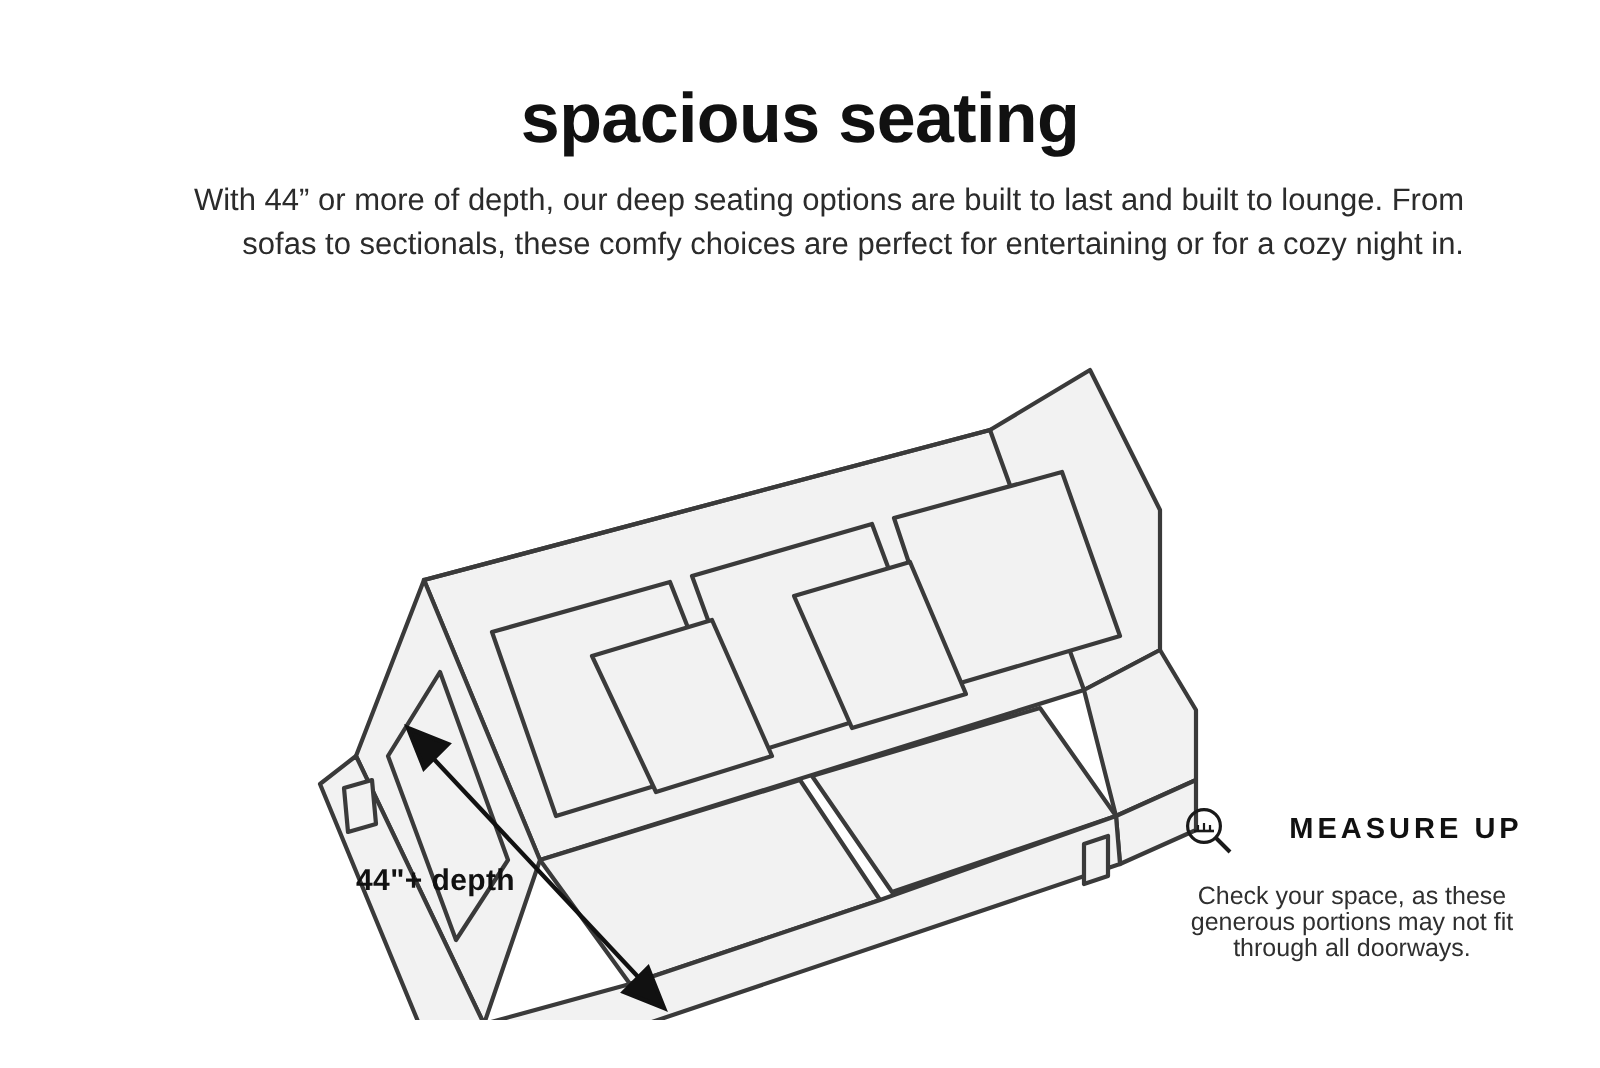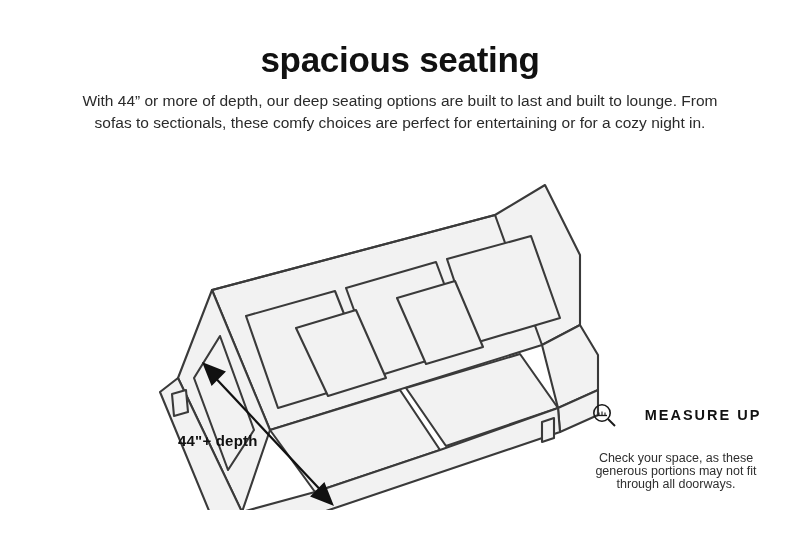--- a/index.html
+++ b/index.html
@@ -29,21 +29,21 @@
     font-size: 35px;
     font-weight: bold;
     letter-spacing: -0.3px;
     color: #111111;
   }
   .subcopy {
     position: absolute;
     top: 90px;
     left: 68px;
     width: 664px;
-    text-align: center;
+    text-align: right;
     font-size: 15.5px;
     line-height: 22px;
     color: #2b2b2b;
   }
   .illustration {
     position: absolute;
     top: 140px;
     left: 150px;
     width: 520px;
     height: 370px;
@@ -65,21 +65,21 @@
     right: 24px;
     top: 402px;
     width: 200px;
     text-align: center;
   }
   .measure-head {
     display: flex;
     align-items: center;
     justify-content: center;
     gap: 28px;
-    margin-bottom: 24px;
+    margin-bottom: 14px;
   }
   .measure-title {
     font-size: 14.5px;
     font-weight: bold;
     letter-spacing: 2px;
     color: #111111;
   }
   .measure-body {
     font-size: 12.5px;
     line-height: 13px;

